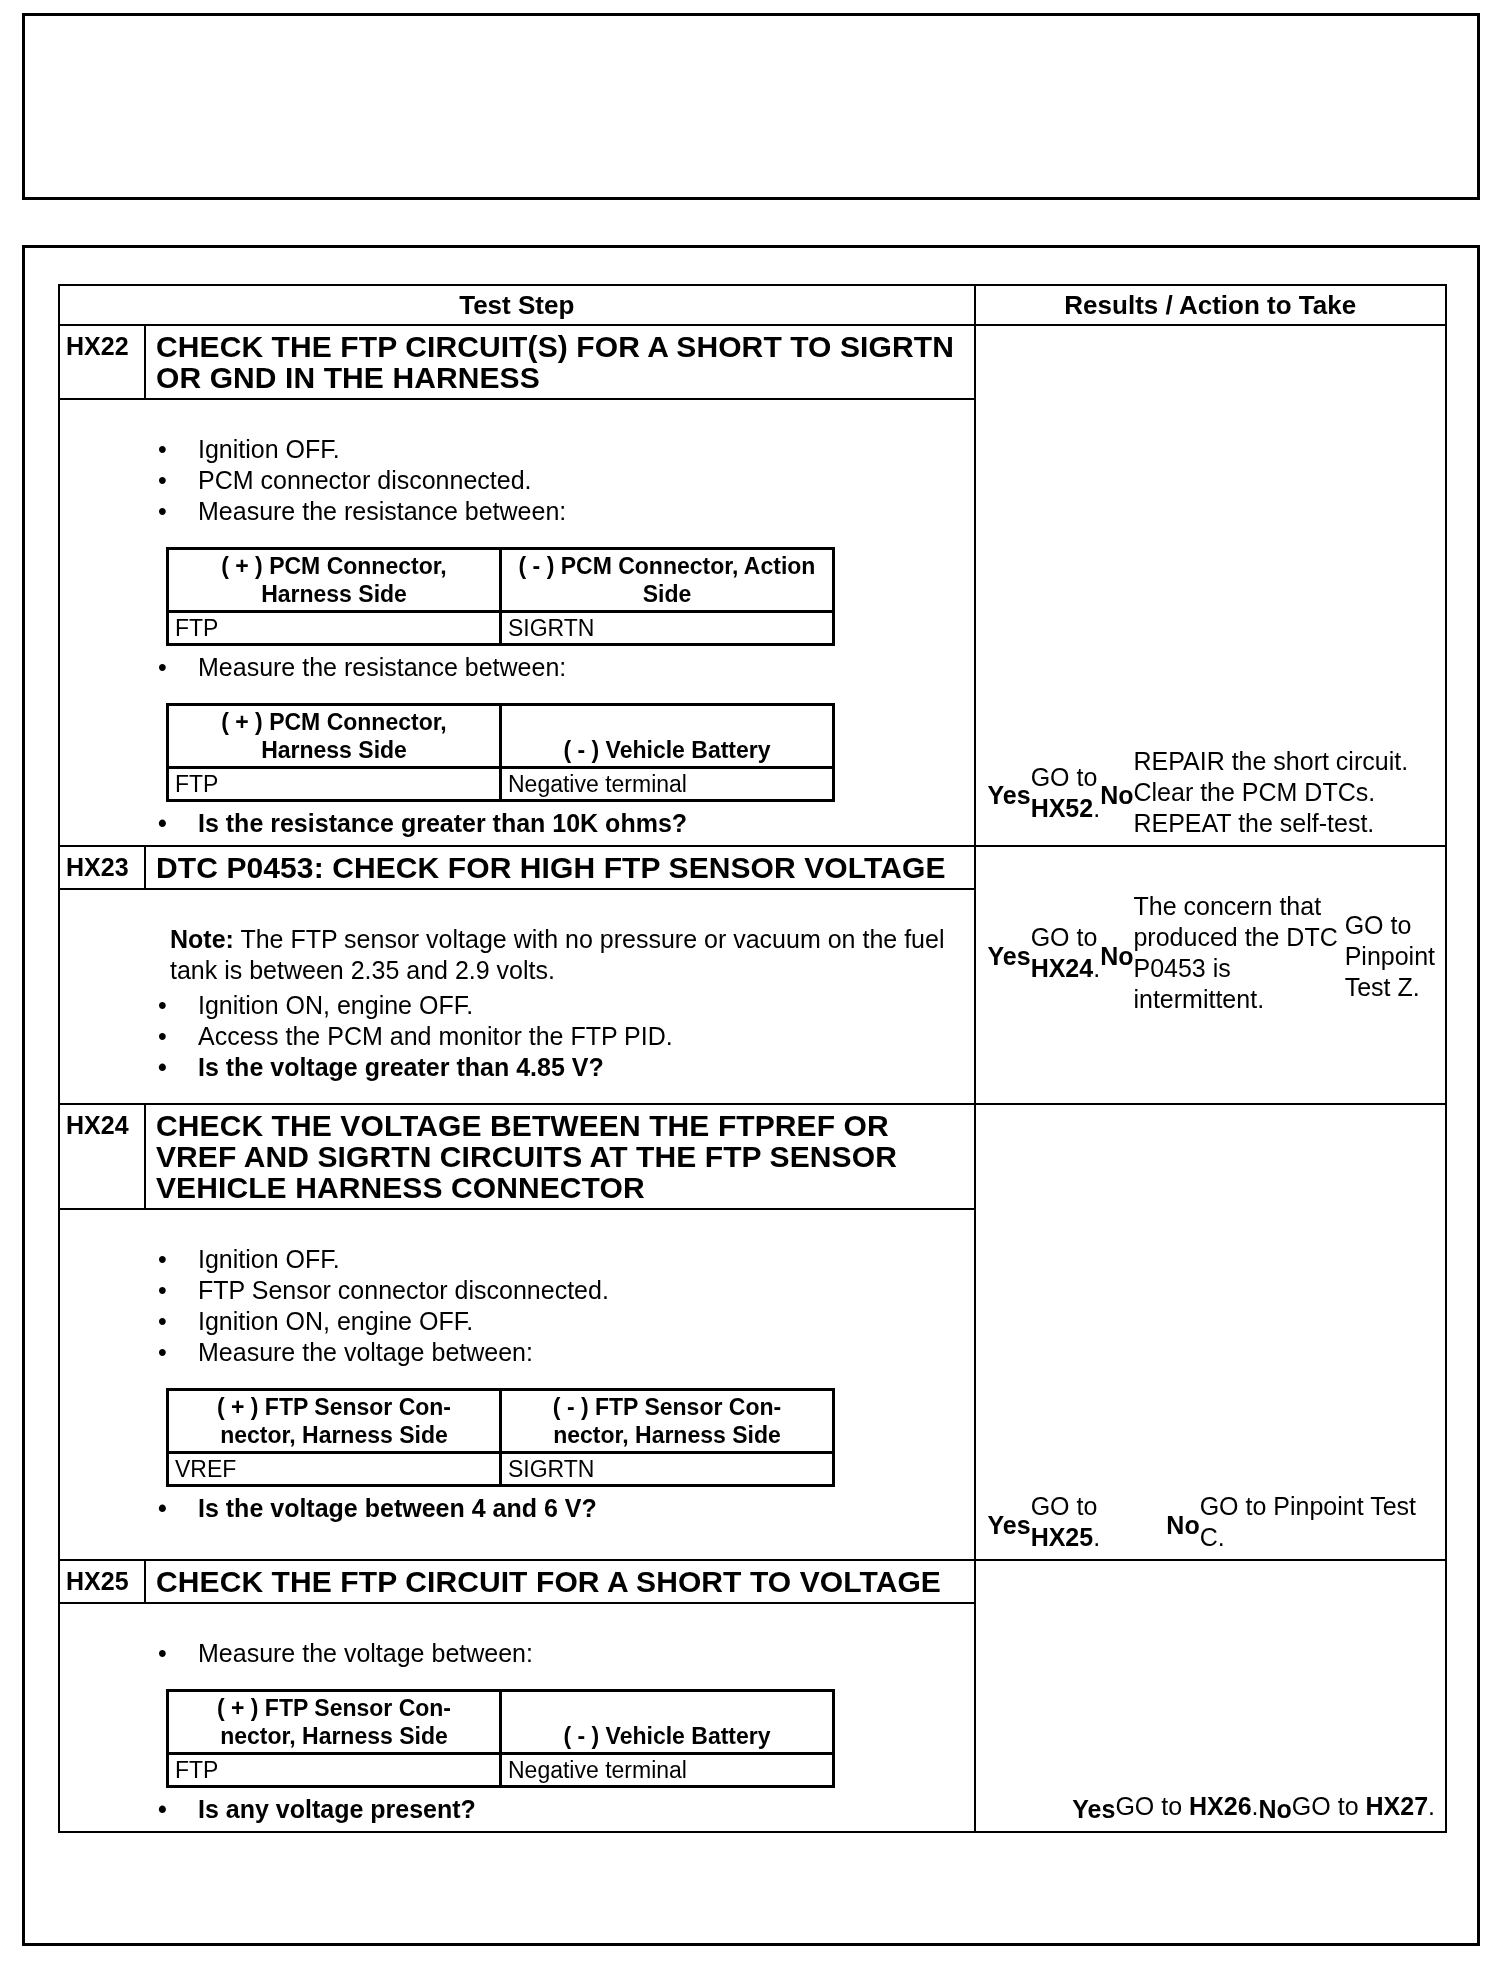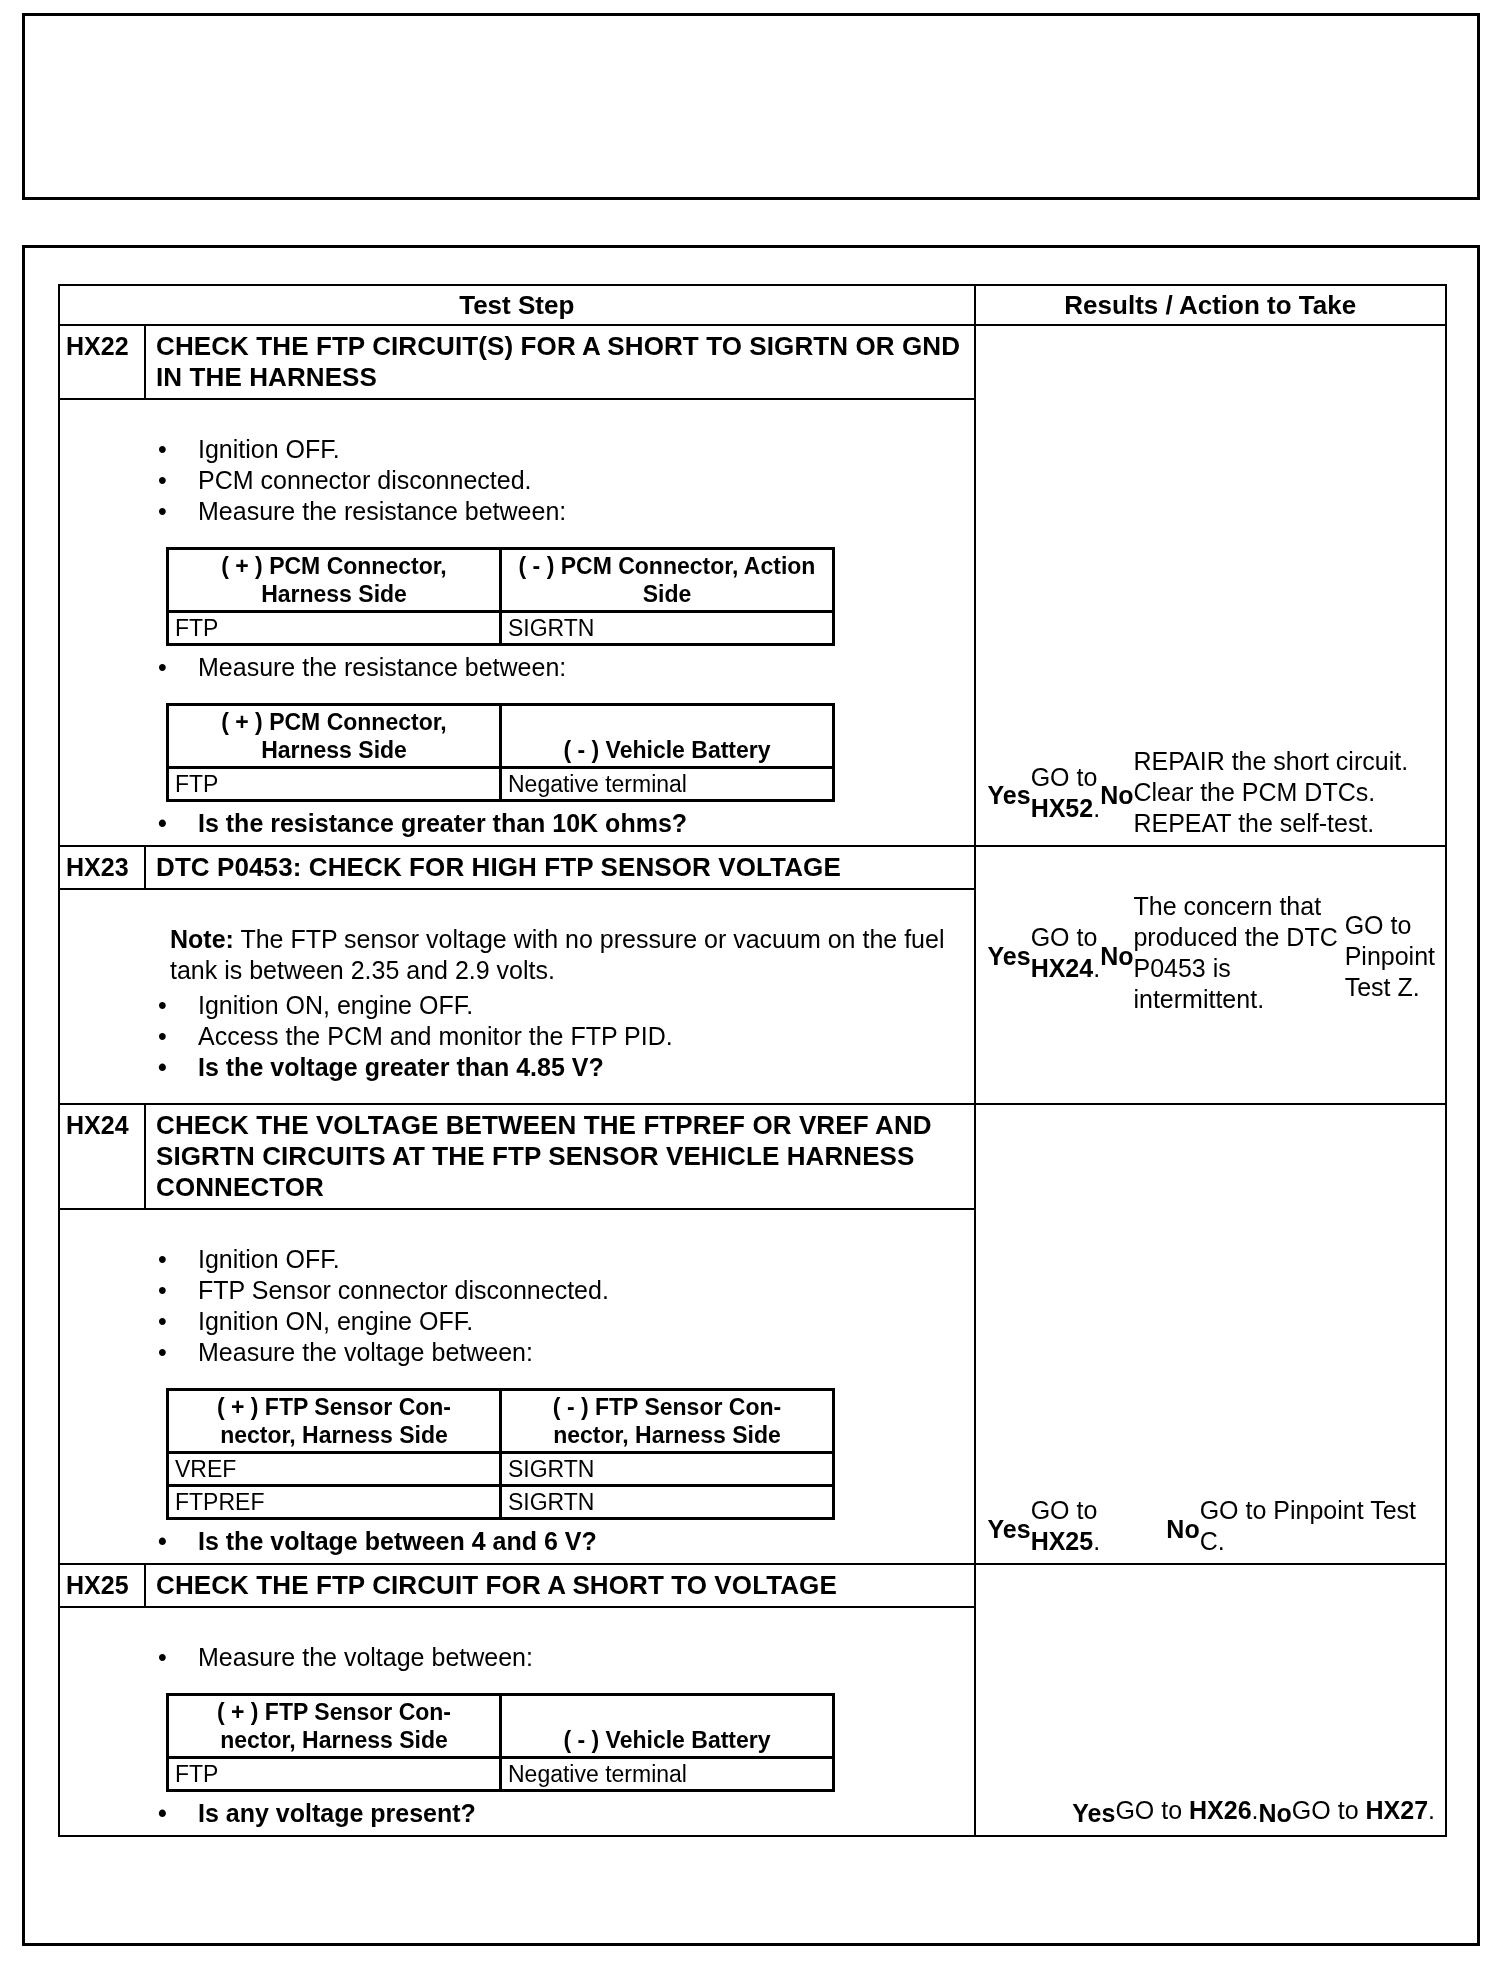--- a/index.html
+++ b/index.html
@@ -14,21 +14,21 @@
 
   table.main { position: absolute; left: 33px; top: 36px; width: 1389px; border-collapse: collapse; font-size: 25px; }
   table.main td, table.main th { border: 2px solid #000; vertical-align: top; padding: 0; }
   table.main th { font-weight: bold; text-align: center; height: 38px; vertical-align: middle; font-size: 26px; }
   .col-step { width: 917px; }
   .col-res { width: 470px; }
 
   .step-inner { display: flex; flex-direction: column; gap: 30px; }
   .step-head { display: flex; border-bottom: 2px solid #000; }
   .step-id { width: 86px; border-right: 2px solid #000; font-weight: bold; font-size: 25px; padding: 6px 4px 6px 6px; box-sizing: border-box; }
-  .step-title { flex: 1; font-weight: bold; font-size: 26px; line-height: 31px; padding: 5px 10px; letter-spacing: 0.1px; }
+  .step-title { flex: 1; font-weight: bold; font-size: 30px; line-height: 31px; padding: 5px 10px; letter-spacing: 0.1px; }
   .step-body { padding: 4px 10px 6px 98px; font-size: 25px; line-height: 31px; }
 
   ul.bul { list-style: none; margin: 0; padding: 0; }
   ul.bul li { position: relative; padding-left: 40px; }
   ul.bul li::before { content: "\2022"; position: absolute; left: 0; top: 0; }
   .b { font-weight: bold; }
   .note { margin-bottom: 4px; }
 
   table.sub { border-collapse: collapse; margin: 20px 0 6px 8px; font-size: 23px; }
   table.sub td { border: 3px solid #000; padding: 1px 6px; line-height: 28px; width: 318px; }
@@ -155,24 +155,20 @@
                     <tr>
                 <td class="h" style="white-space:pre-line;">( + ) FTP Sensor Con-
 nector, Harness Side</td>
                 <td class="h" style="white-space:pre-line;">( - ) FTP Sensor Con-
 nector, Harness Side</td>
               </tr>
               <tr>
                 <td>VREF</td>
                 <td>SIGRTN</td>
               </tr>
-              <tr>
-                <td>FTPREF</td>
-                <td>SIGRTN</td>
-              </tr>
             </tbody>
                 </table>
             <ul class="bul">
               <li class="b">Is the voltage between 4 and 6 V?</li>
             </ul>
           </div>
         </div>
       </td>
       <td style="vertical-align:bottom;">
         <div class="res">

